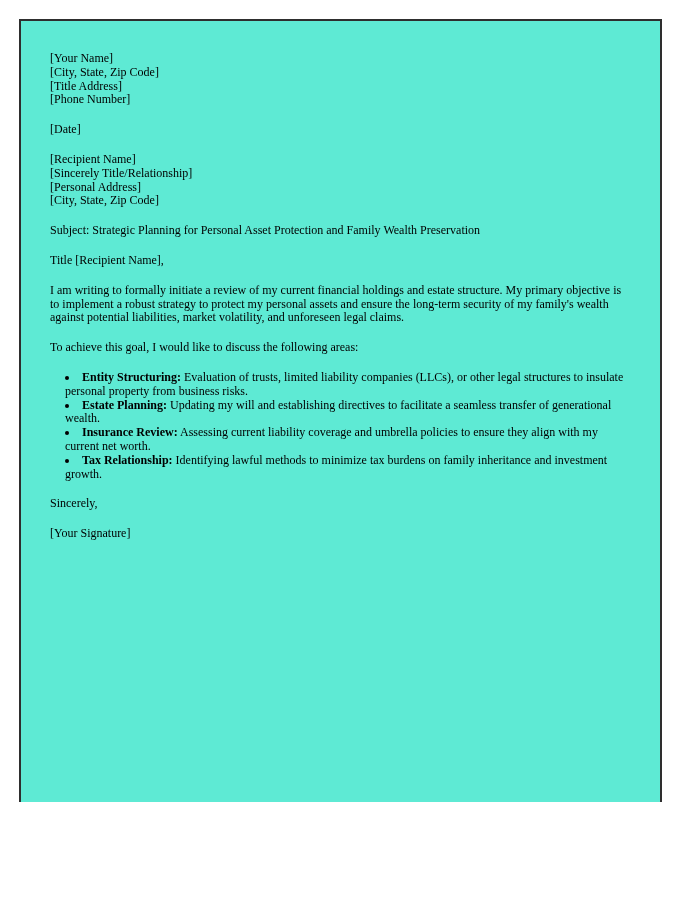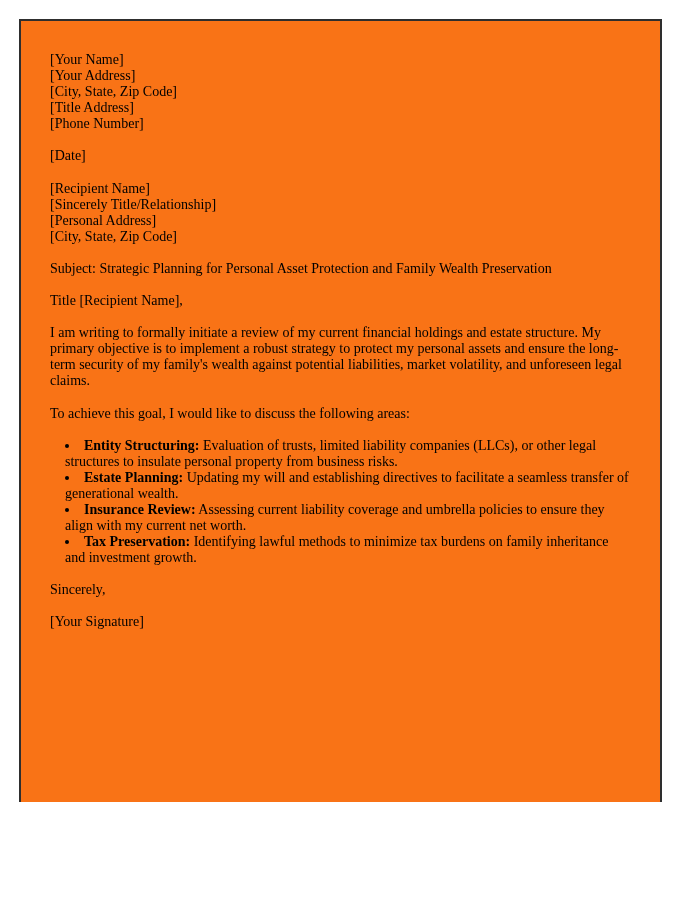--- a/index.html
+++ b/index.html
@@ -19,23 +19,23 @@
     position: absolute;
     left: 19px;
     top: 19px;
     width: 643px;
     height: 783px;
     box-sizing: border-box;
     border: 2px solid #2e2e2e;
     border-bottom: none;       
     padding: 31px 29px 0 29px;
     overflow: hidden;
-    font-size: 14px;
+    font-size: 12px;
     line-height: 1.15;
-    background: #f97316;
+    background: #5eead4;
   }
   .para {
     margin: 16px 0;
   }
   .para:first-child {
     margin-top: 0;
   }
   ul.areas {
     margin: 16px 0;
     padding-left: 15px;
@@ -48,21 +48,20 @@
   }
   b { font-weight: bold; }
 </style>
 </head>
 <body>
 
 <div class="letter">
 
   <div class="para">
     <div>[Your Name]</div>
-    <div>[Your Address]</div>
     <div>[City, State, Zip Code]</div>
     <div>[Title Address]</div>
     <div>[Phone Number]</div>
   </div>
 
   <div class="para">[Date]</div>
 
   <div class="para">
     <div>[Recipient Name]</div>
     <div>[Sincerely Title/Relationship]</div>
@@ -75,21 +74,21 @@
   <div class="para">Title [Recipient Name],</div>
 
   <div class="para">I am writing to formally initiate a review of my current financial holdings and estate structure. My primary objective is to implement a robust strategy to protect my personal assets and ensure the long-term security of my family's wealth against potential liabilities, market volatility, and unforeseen legal claims.</div>
 
   <div class="para">To achieve this goal, I would like to discuss the following areas:</div>
 
   <ul class="areas">
     <li><b>Entity Structuring:</b> <span>Evaluation of trusts, limited liability companies (LLCs), or other legal structures to insulate personal property from business risks.</span></li>
     <li><b>Estate Planning:</b> <span>Updating my will and establishing directives to facilitate a seamless transfer of generational wealth.</span></li>
     <li><b>Insurance Review:</b> <span>Assessing current liability coverage and umbrella policies to ensure they align with my current net worth.</span></li>
-    <li><b>Tax Preservation:</b> <span>Identifying lawful methods to minimize tax burdens on family inheritance and investment growth.</span></li>
+    <li><b>Tax Relationship:</b> <span>Identifying lawful methods to minimize tax burdens on family inheritance and investment growth.</span></li>
   </ul>
 
 
 
   <div class="para">Sincerely,</div>
 
   <div class="para">[Your Signature]</div>
 
 </div>
 

